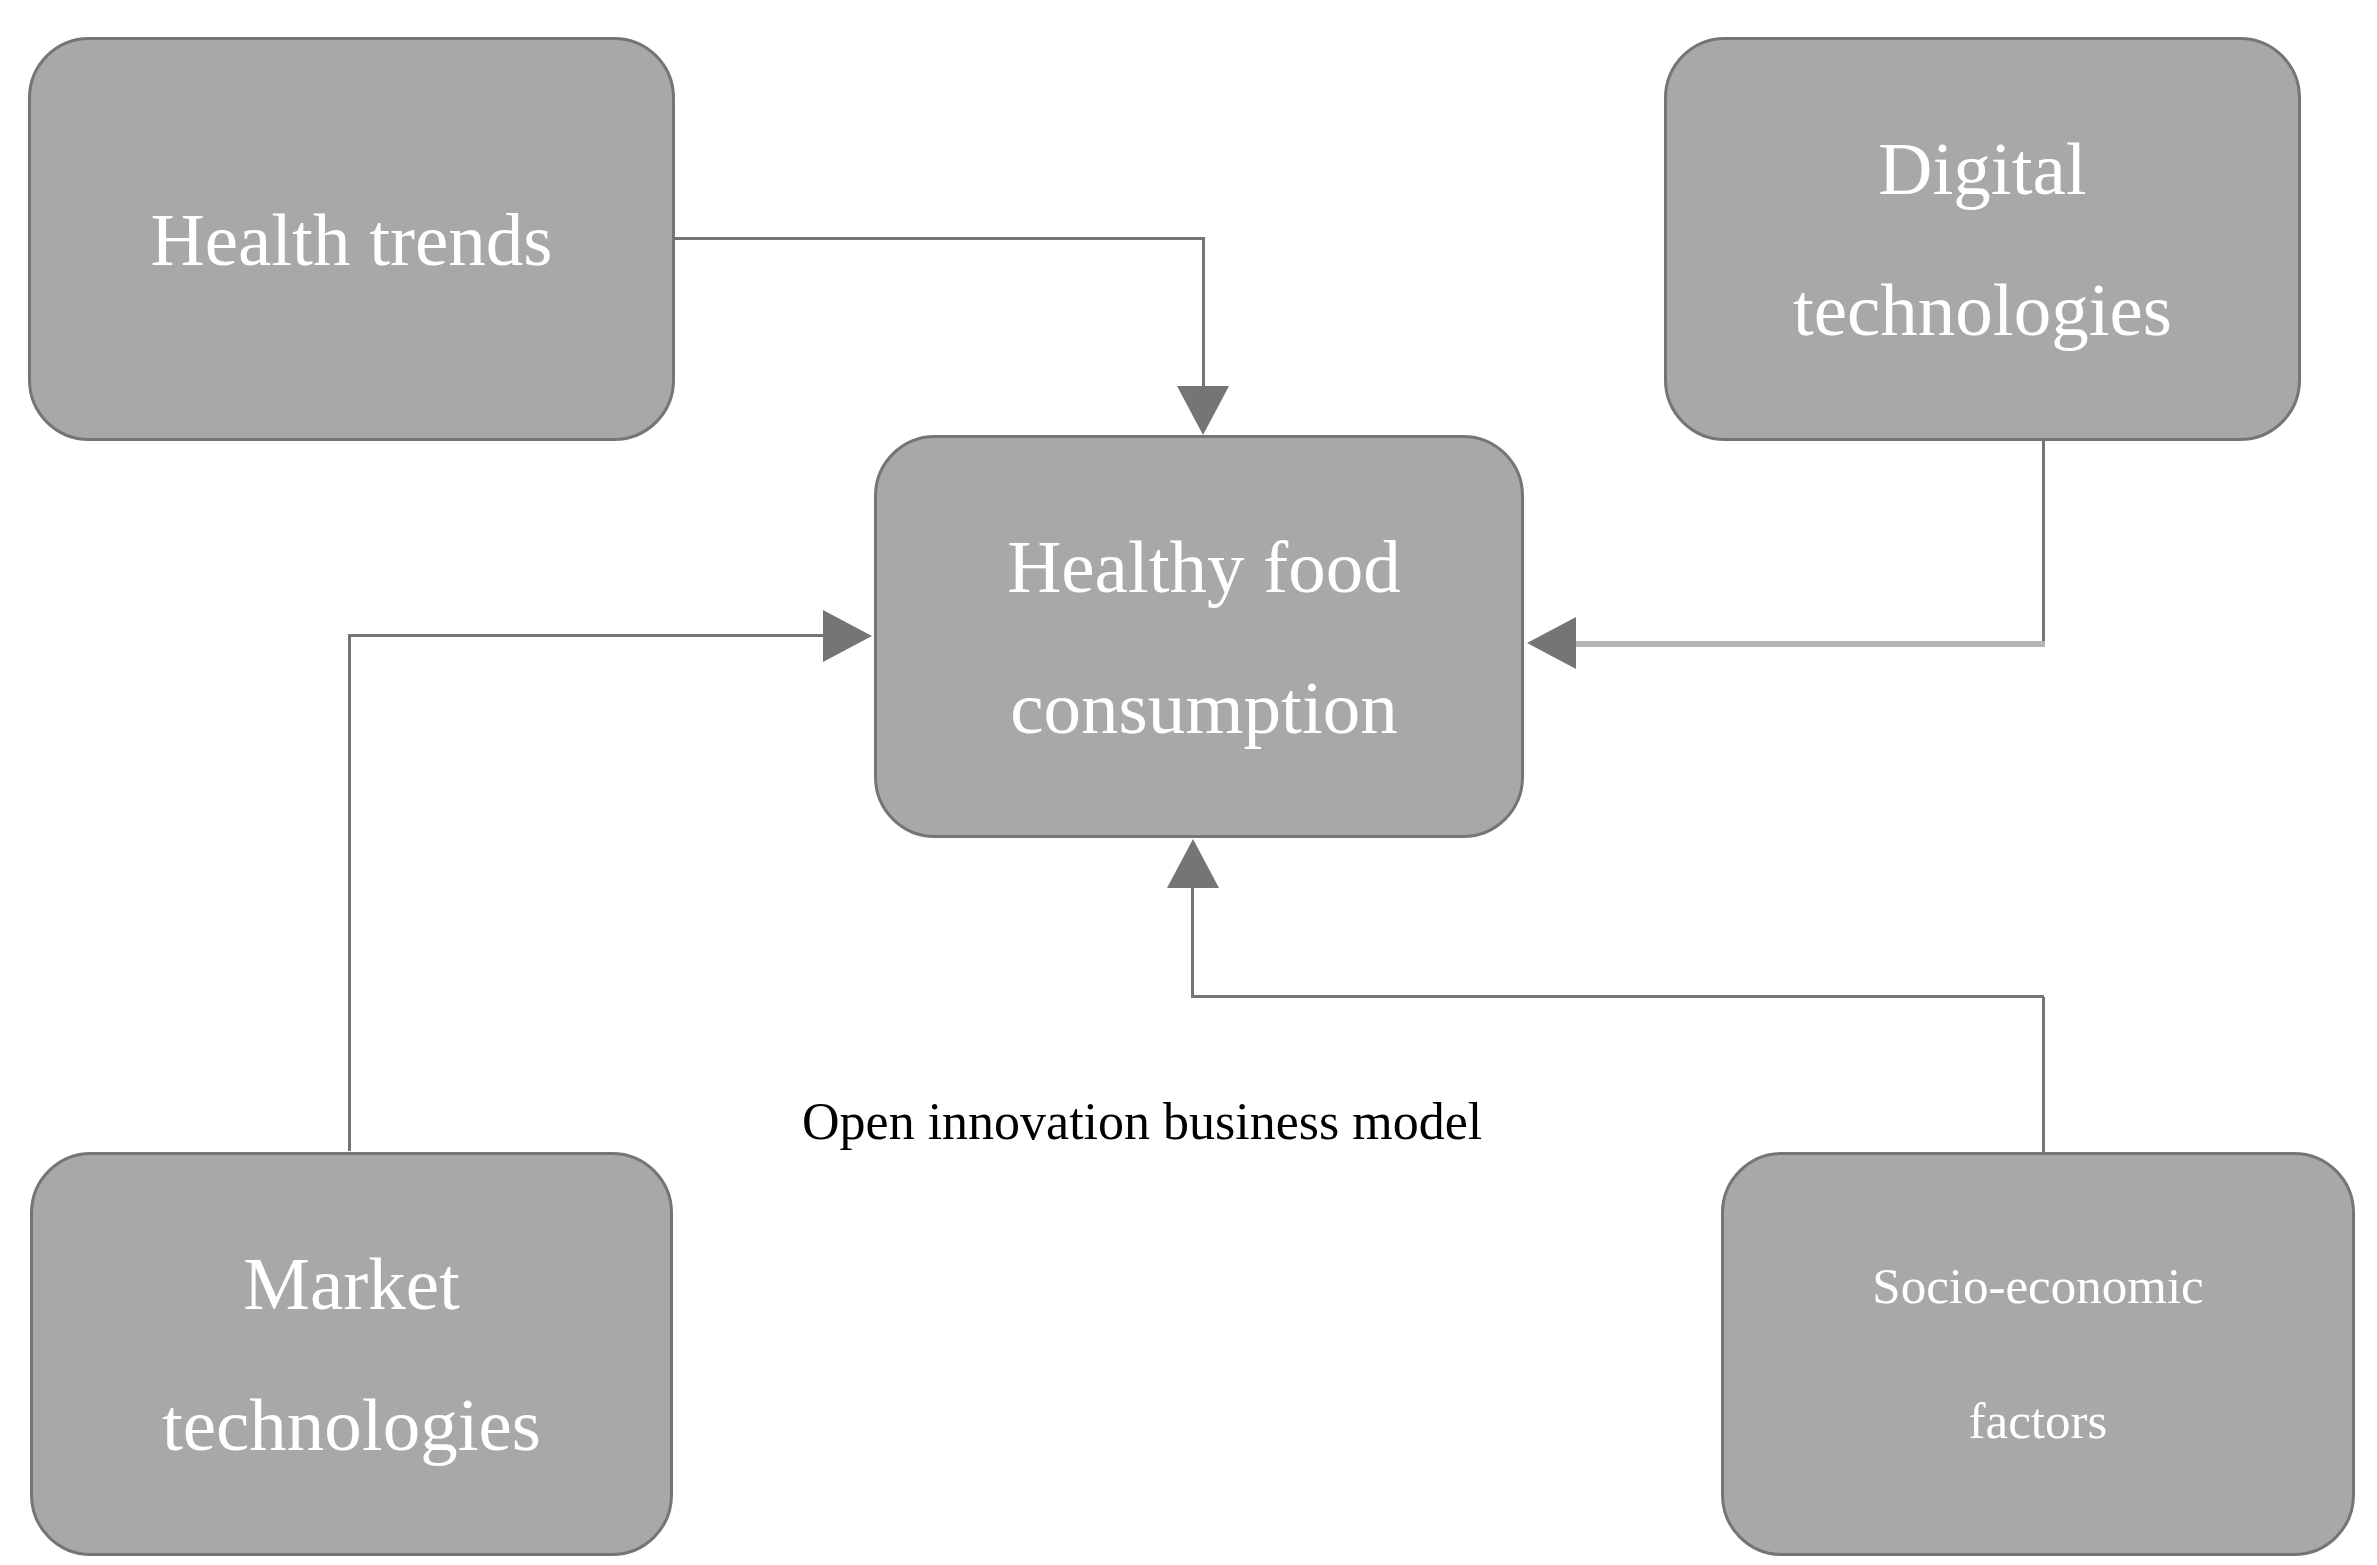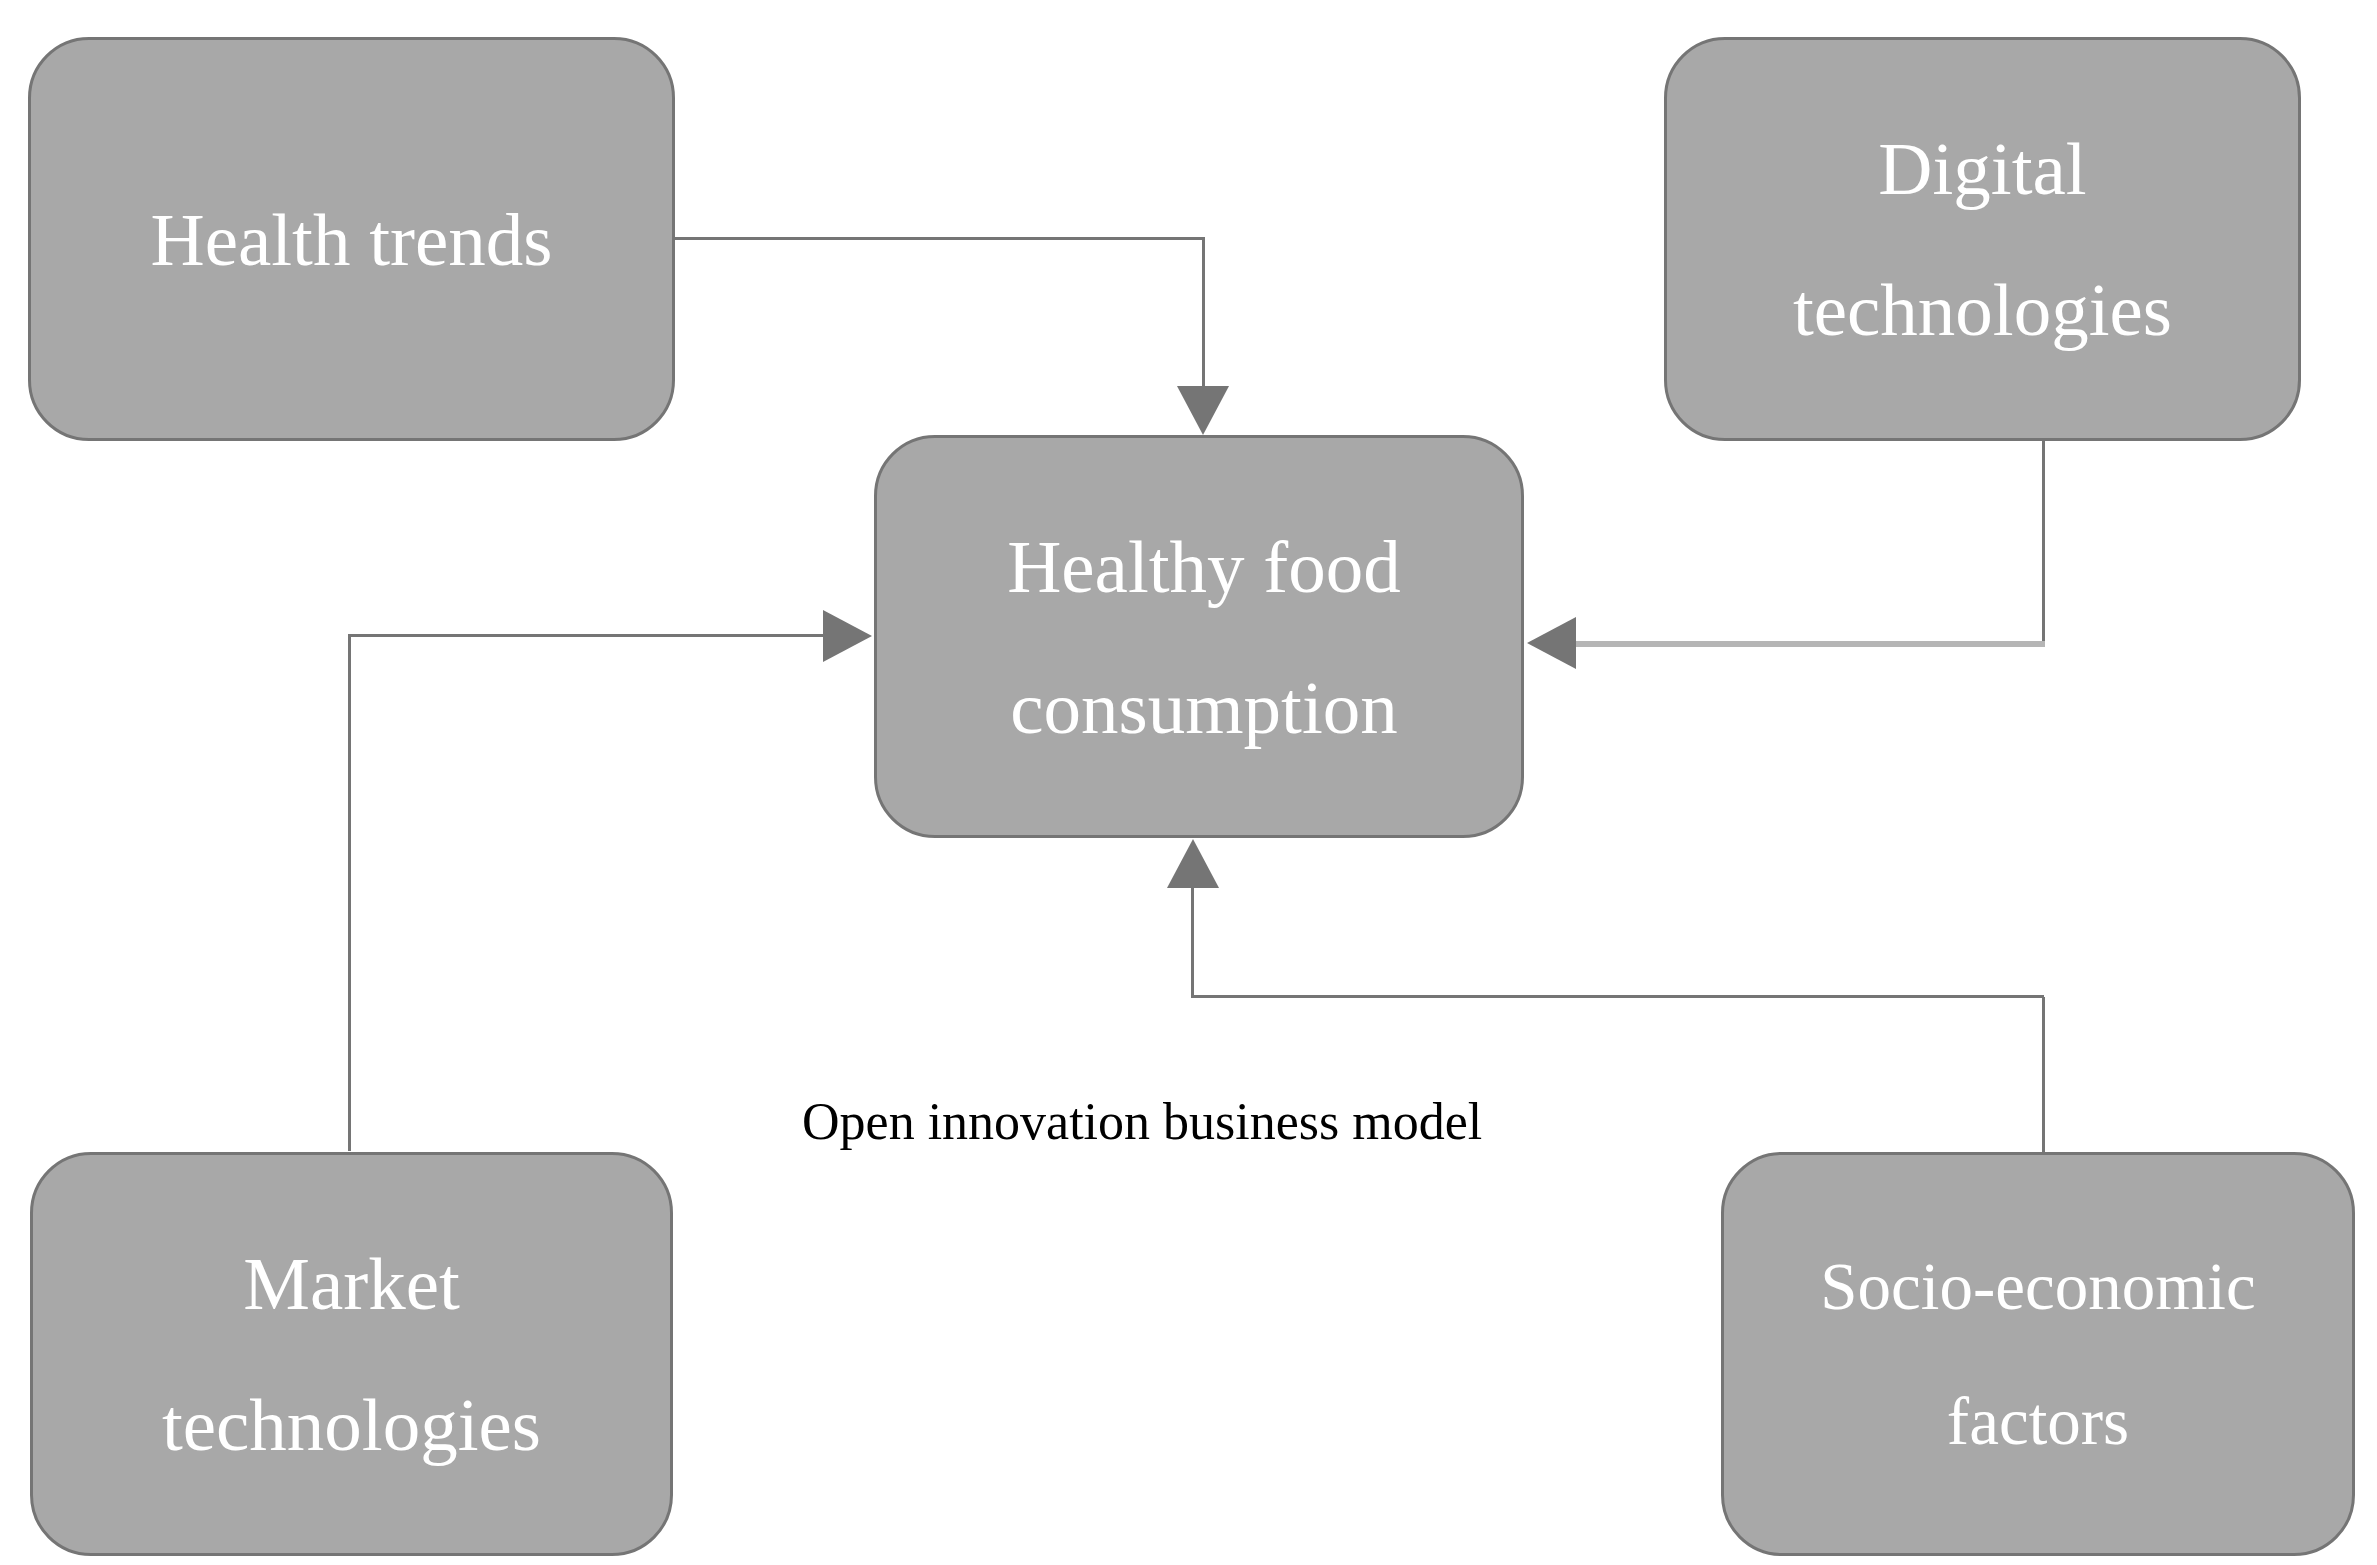--- a/index.html
+++ b/index.html
@@ -28,21 +28,21 @@
     box-sizing:border-box;
     display:flex;
     flex-direction:column;
     align-items:center;
     justify-content:center;
     text-align:center;
     color:var(--label-text);
   }
   .node .line{display:block;}
   .lbl{font-size:75px;line-height:141px;}
-  .lbl-sm{font-size:67px;line-height:135px;}
+  .lbl-sm{font-size:51px;line-height:135px;}
   #node-health{left:28px;top:25px;width:647px;height:404px;}
   #node-digital{left:1664px;top:25px;width:637px;height:404px;}
   #node-center{left:874px;top:423px;width:650px;height:403px;padding-left:10px;}
   #node-market{left:30px;top:1140px;width:643px;height:404px;}
   #node-socio{left:1721px;top:1140px;width:634px;height:404px;}
 
   .h-line,.v-line{position:absolute;background:var(--connector);}
   .light{background:var(--connector-light);}
   .arrow{position:absolute;width:0;height:0;}
   .arrow-down{border-left:26px solid transparent;border-right:26px solid transparent;border-top:49px solid var(--connector);}

